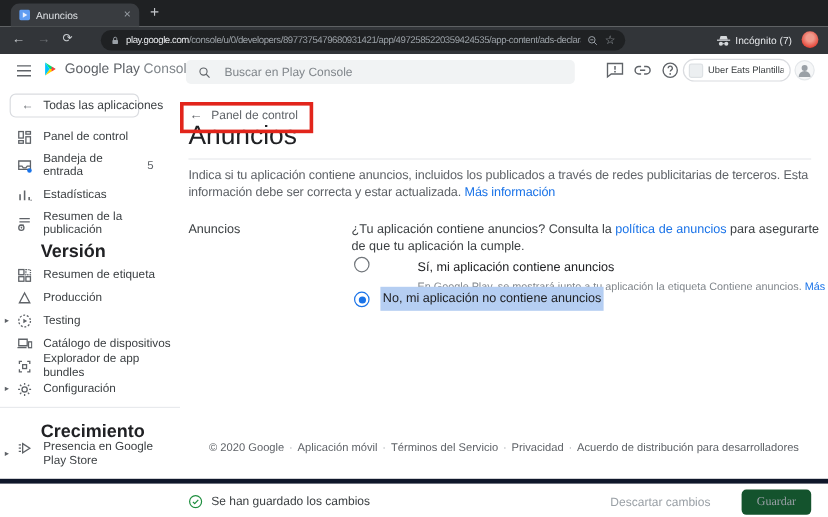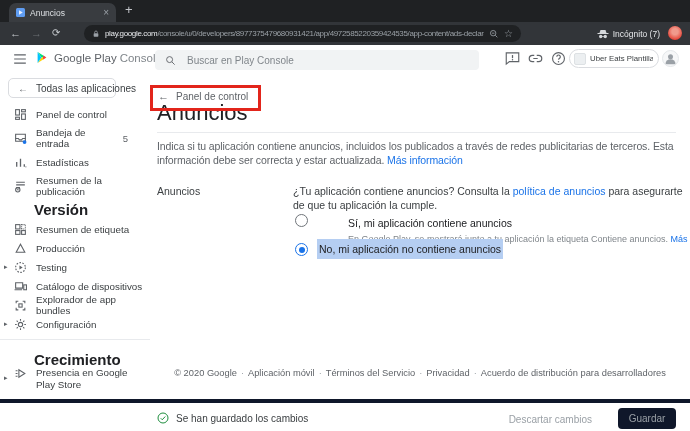--- a/index.html
+++ b/index.html
@@ -87,22 +87,22 @@
   .opt-help { margin-top:3px; font-size:9px; color:#80868b; }
   .hl { background:#b5cef2; padding:4px 2px; }
   .footer { position:absolute; left:0; right:0; top:295px; text-align:center; font-size:9.3px; color:#5f6368; white-space:nowrap; }
   .footer .sep { margin:0 4px; color:#9aa0a6; }
   .footer a { color:#5f6368; text-decoration:none; cursor:pointer; }
 
   
   .bottombar { position:absolute; left:0; right:0; bottom:0; height:32px; background:#fff; border-top:4px solid #0f172a; box-sizing:border-box; }
   .snack { position:absolute; left:157px; top:9px; display:flex; align-items:center; gap:7px; font-size:10px; color:#3c4043; }
   .discard { position:absolute; right:98px; top:11px; font-size:10px; color:#9aa0a6; cursor:pointer; }
-  .save { position:absolute; right:14px; top:5px; width:58px; height:21px; background:#0f172a; border-radius:4px;
-          color:#9aa0a6; font-size:10px; display:flex; align-items:center; justify-content:center; cursor:pointer; }
+  .save { position:absolute; right:14px; top:5px; width:58px; height:21px; background:#14532d; border-radius:4px;
+          color:#9aa0a6; font-size:10px; display:flex; align-items:center; justify-content:center; cursor:pointer;font-family:Liberation Serif, serif; }
 </style>
 </head>
 <body>
 
 <div class="stage">
 
   <div class="tabstrip">
     <div class="tab">
       <svg class="favicon" viewBox="0 0 12 12">
           <rect width="12" height="12" rx="2" fill="#5f9df2"></rect>

